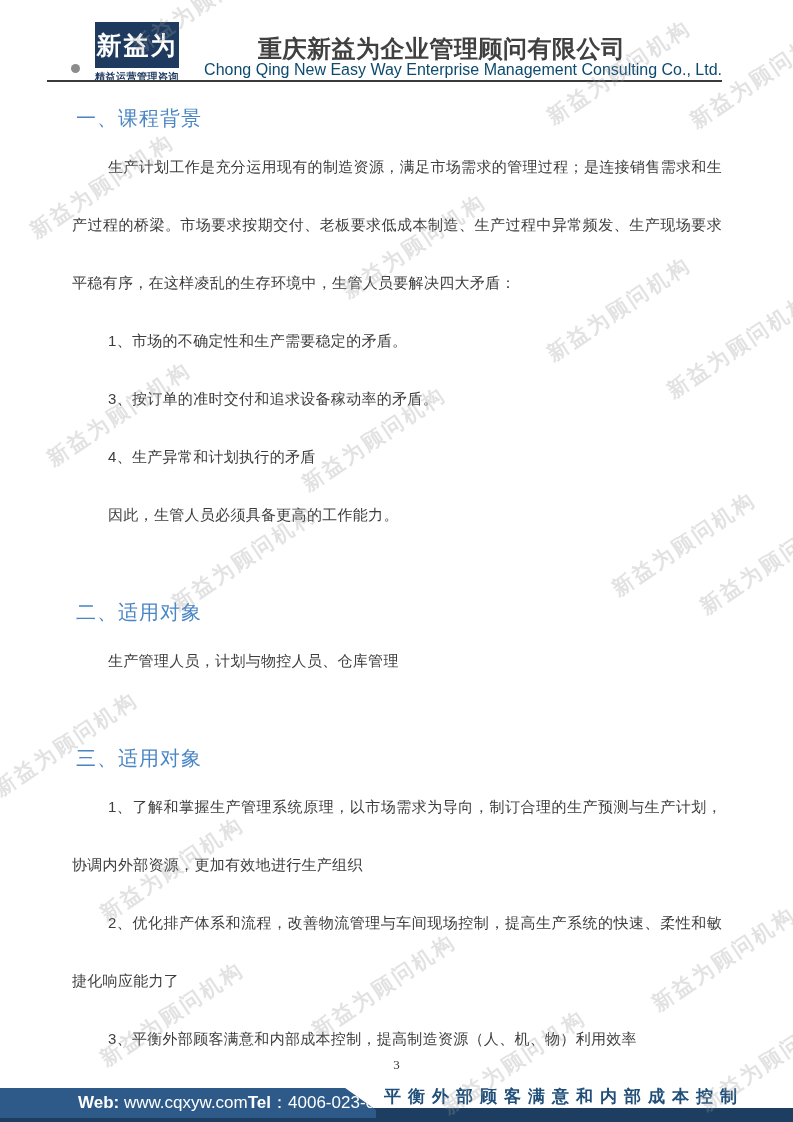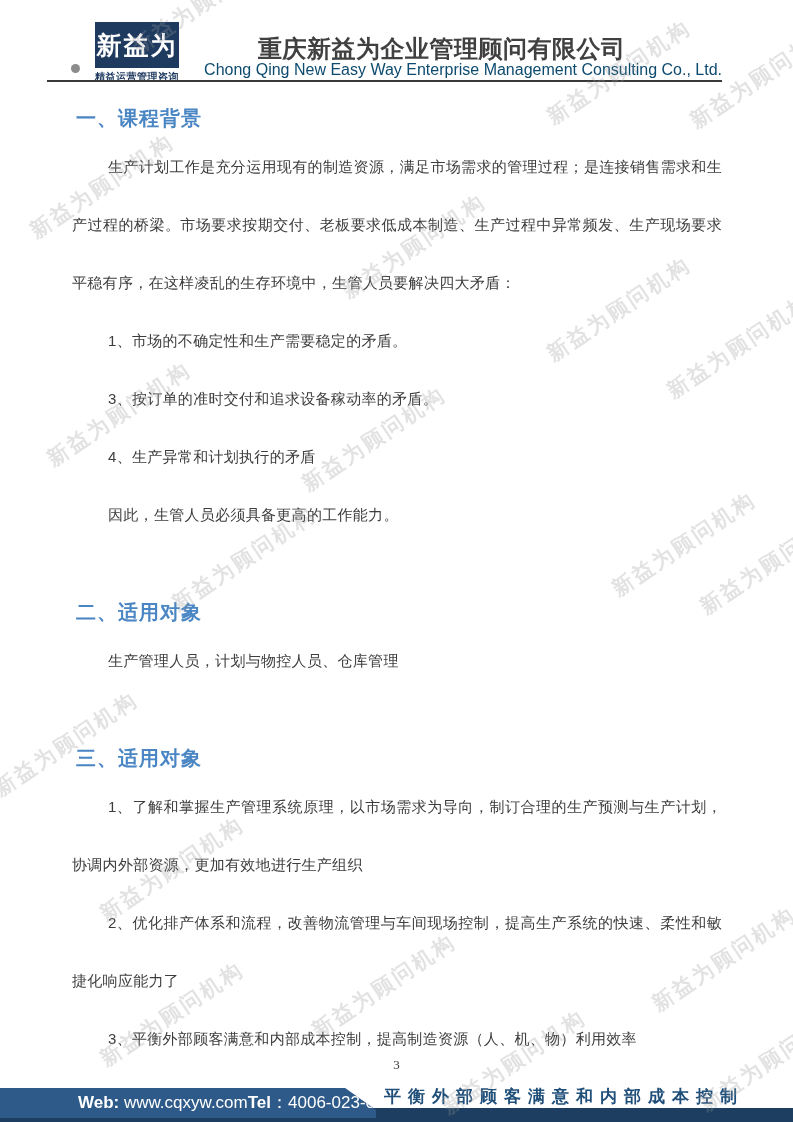--- a/index.html
+++ b/index.html
@@ -77,21 +77,21 @@
   
   .main {
     position: absolute; left: 72px; top: 82px;
     width: 650px;
     z-index: 2;
     padding-top: 22px;
   }
   .doc-section { margin-bottom: 54px; }
   .doc-section:last-child { margin-bottom: 0; }
   .section-title {
-    font-size: 20px; font-weight: bold;
+    font-size: 20px; font-weight: normal;
     color: #4a86c4;
     line-height: 28px;
     margin: 0 0 6px 4px;
     letter-spacing: 1px;
   }
   .body-para {
     font-size: 15px;
     line-height: 58px;
     color: #3d3d3d;
     text-align: justify;

